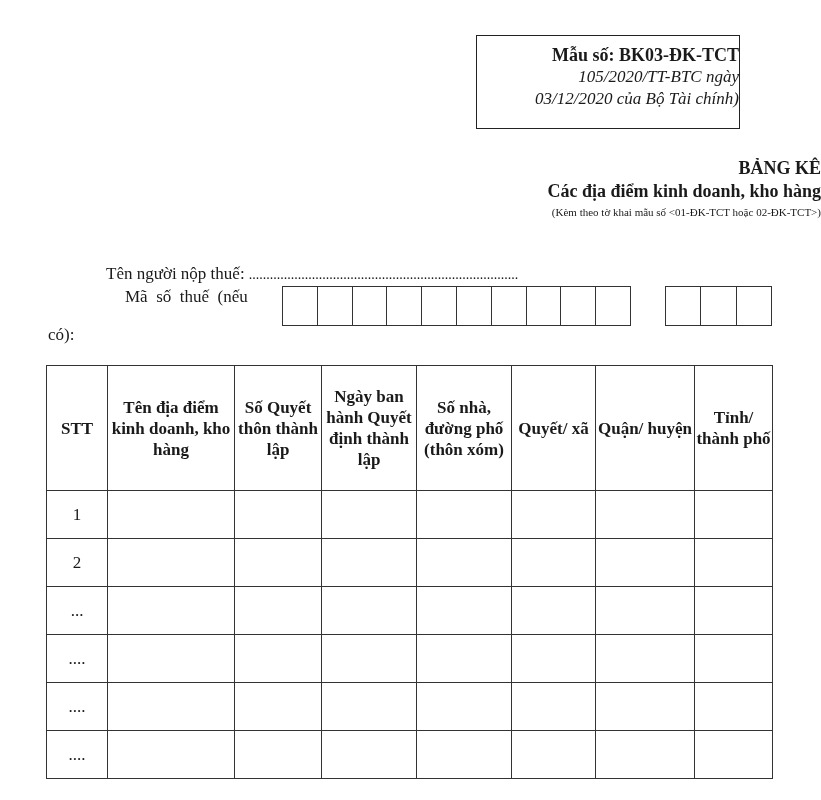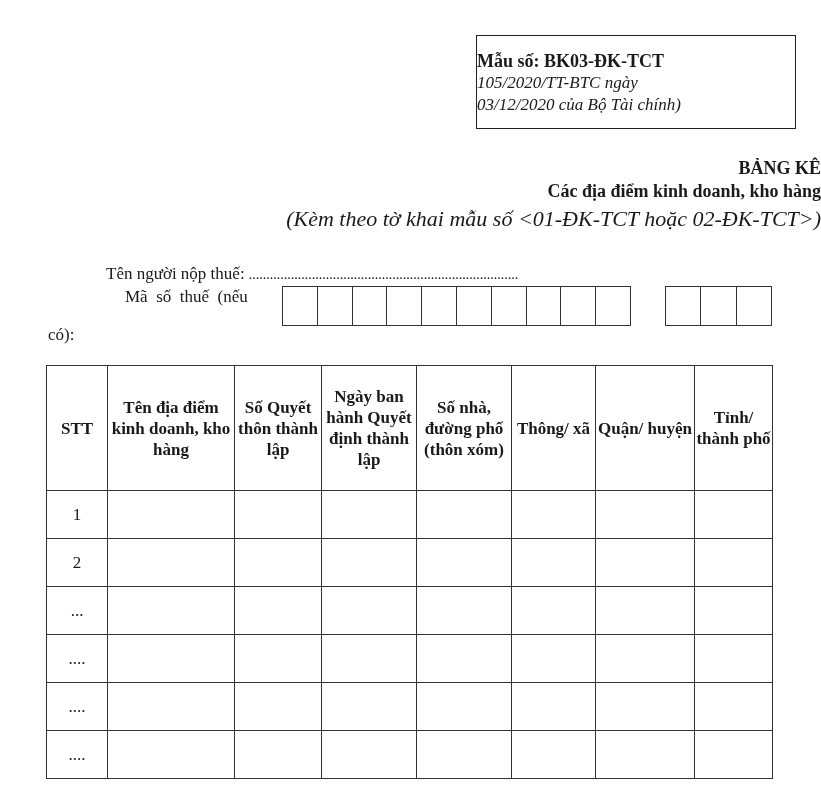--- a/index.html
+++ b/index.html
@@ -1,26 +1,26 @@
 <!DOCTYPE html>
 <html><head>
 <meta charset="utf-8">
 <style>
   html, body { margin:0; padding:0; background:#ffffff; }
   body { width:821px; height:800px; position:relative; overflow:hidden;
          font-family:"Liberation Serif", "DejaVu Serif", serif; color:#1a1a1a; }
   .abs { position:absolute; }
-  .formbox { left:476px; top:35px; width:320px; height:94px; border:1.5px solid #222;
-             box-sizing:border-box; text-align:left; font-size:17px; line-height:22px; padding-top:14px; }
+  .formbox { left:476px; top:35px; width:264px; height:94px; border:1.5px solid #222;
+             box-sizing:border-box; text-align:right; font-size:17px; line-height:22px; padding-top:8px; }
   .formbox .code { font-weight:bold; font-size:18px; }
   .formbox .it { font-style:italic; }
   .title { left:0; width:821px; text-align:right; }
   .t1 { top:158px; font-weight:bold; font-size:18px; }
   .t2 { top:181px; font-weight:bold; font-size:18px; }
-  .t3 { top:206px; font-style:italic; font-size:22px; }
+  .t3 { top:206px; font-size:11px; }
   .field { font-size:17px; }
   .taxbox { position:absolute; top:286px; height:40px; border:1.5px solid #333; box-sizing:border-box; display:flex; }
   .taxbox .cell { flex:1; border-right:1.5px solid #333; }
   .taxbox .cell:last-child { border-right:none; }
   table.grid { position:absolute; left:46px; top:365px; border-collapse:collapse; table-layout:fixed; }
   table.grid th, table.grid td { border:1.5px solid #333; text-align:center; padding:0; }
   table.grid th { font-weight:bold; font-size:17px; line-height:21px; vertical-align:middle; height:124px; }
   table.grid td { font-size:17px; height:47px; }
 </style>
 </head>
@@ -73,21 +73,21 @@
       <col style="width:99px">
       <col style="width:78px">
   </colgroup>
   <thead>
     <tr>
       <th>STT</th>
       <th>Tên địa điểm kinh doanh, kho hàng</th>
       <th>Số Quyết thôn thành lập</th>
       <th>Ngày ban hành Quyết định thành lập</th>
       <th>Số nhà, đường phố (thôn xóm)</th>
-      <th>Thông/ xã</th>
+      <th>Quyết/ xã</th>
       <th>Quận/ huyện</th>
       <th>Tỉnh/ thành phố</th>
     </tr>
   </thead>
   <tbody>
     <tr>
       <td>1</td>
       <td></td>
         <td></td>
         <td></td>

